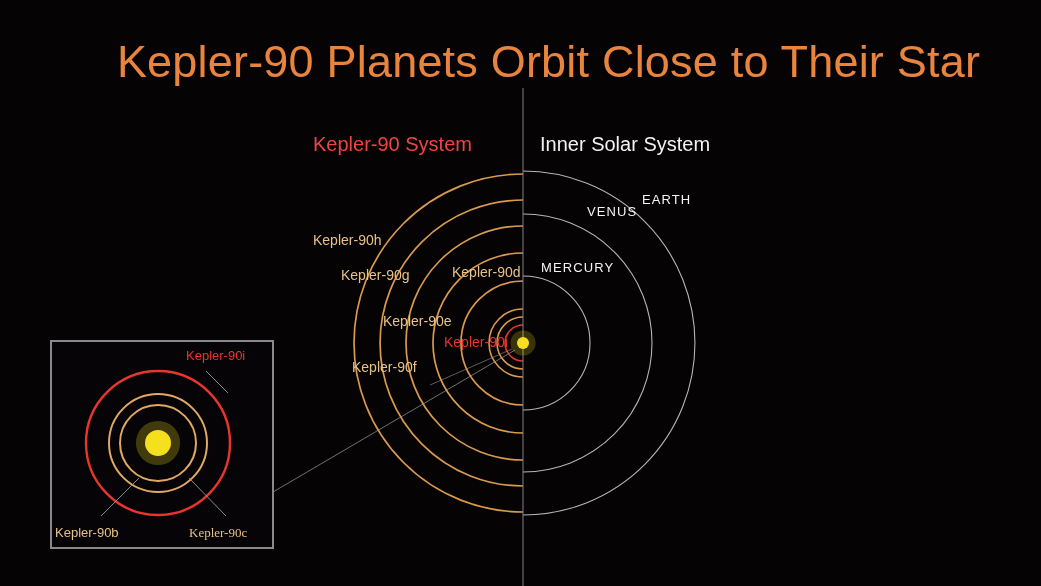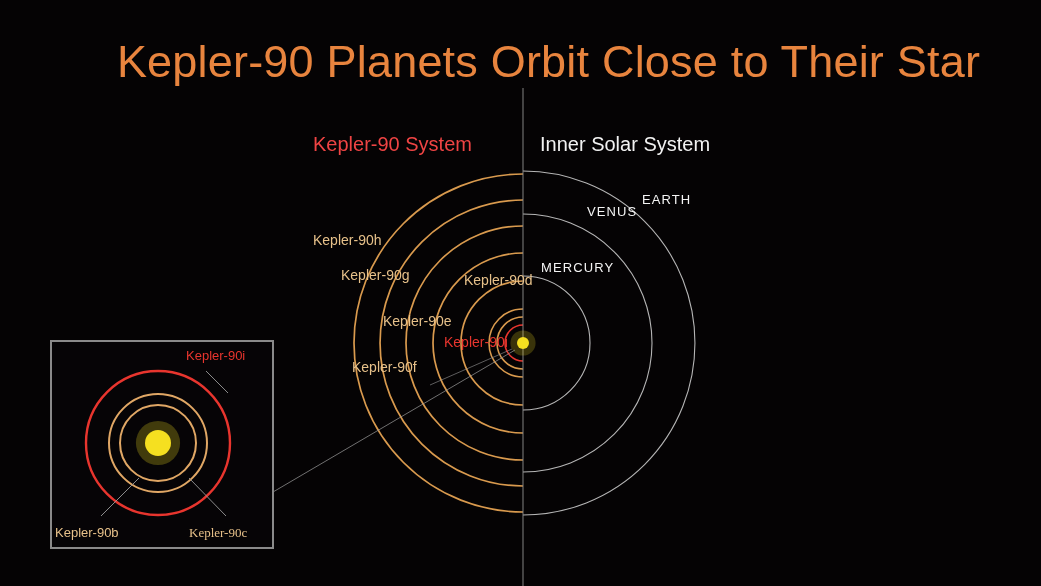--- a/index.html
+++ b/index.html
@@ -140,21 +140,21 @@
 
   <div class="txt" id="page-title">Kepler-90 Planets Orbit Close to Their Star</div>
 
   <div class="txt" id="kepler-system-heading">Kepler-90 System</div>
 
   <div class="txt" id="solar-system-heading">Inner Solar System</div>
 
   <div id="kepler-label-layer">
       <div class="txt planet-label" style="left: 313px; top: 232px;">Kepler-90h</div>
       <div class="txt planet-label" style="left: 341px; top: 267px;">Kepler-90g</div>
-      <div class="txt planet-label" style="left: 452px; top: 272px; margin-left: 12px;">Kepler-90d</div>
+      <div class="txt planet-label" style="left: 452px; top: 264px;">Kepler-90d</div>
       <div class="txt planet-label" style="left: 383px; top: 313px; text-align: right;">Kepler-90e</div>
       <div class="txt planet-label" style="left: 352px; top: 359px;">Kepler-90f</div>
       <div class="txt planet-label-i" style="left: 444px; top: 334px;">Kepler-90i</div>
     </div>
   <div id="solar-label-layer">
       <div class="txt solar-label" style="left: 642px; top: 192px;">EARTH</div>
       <div class="txt solar-label" style="left: 587px; top: 204px;">VENUS</div>
       <div class="txt solar-label" style="left: 541px; top: 260px;">MERCURY</div>
     </div>
   <div id="inset-label-layer">

